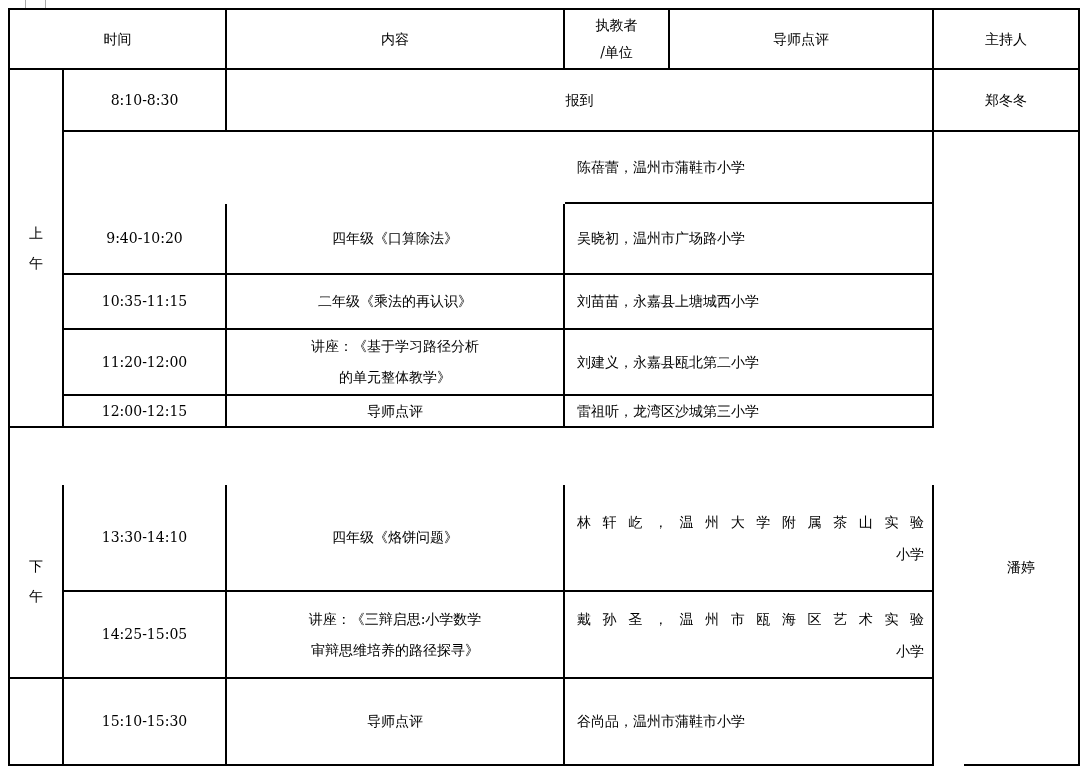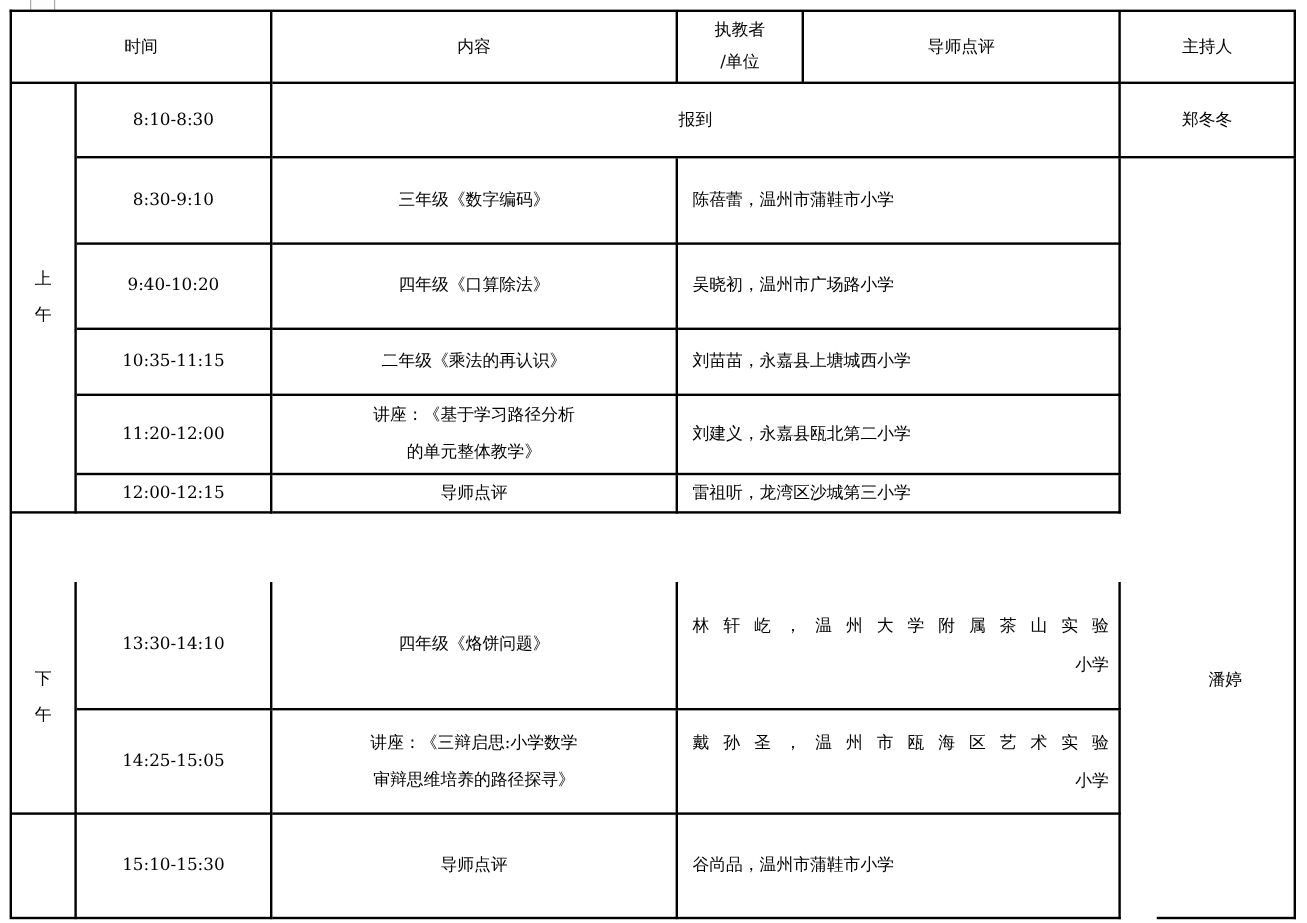--- a/index.html
+++ b/index.html
@@ -100,26 +100,20 @@
         <span>报到</span>
       </div>
     <div class="c" style="grid-area:2/6/3/7">
         <span>郑冬冬</span>
       </div>
 
     <div class="c host-main" style="grid-area:3/6/12/7">
       <span>潘婷</span>
     </div>
 
-    <div class="c" style="grid-area:3/2/4/3">
-        <span>8:30-9:10</span>
-      </div>
-    <div class="c" style="grid-area:3/3/4/4">
-        <span>三年级《数字编码》</span>
-      </div>
     <div class="c left" style="grid-area:3/4/4/6">
         <span>陈蓓蕾，温州市蒲鞋市小学</span>
       </div>
 
     <div class="c" style="grid-area:4/2/5/3">
         <span>9:40-10:20</span>
       </div>
     <div class="c" style="grid-area:4/3/5/4">
         <span>四年级《口算除法》</span>
       </div>

